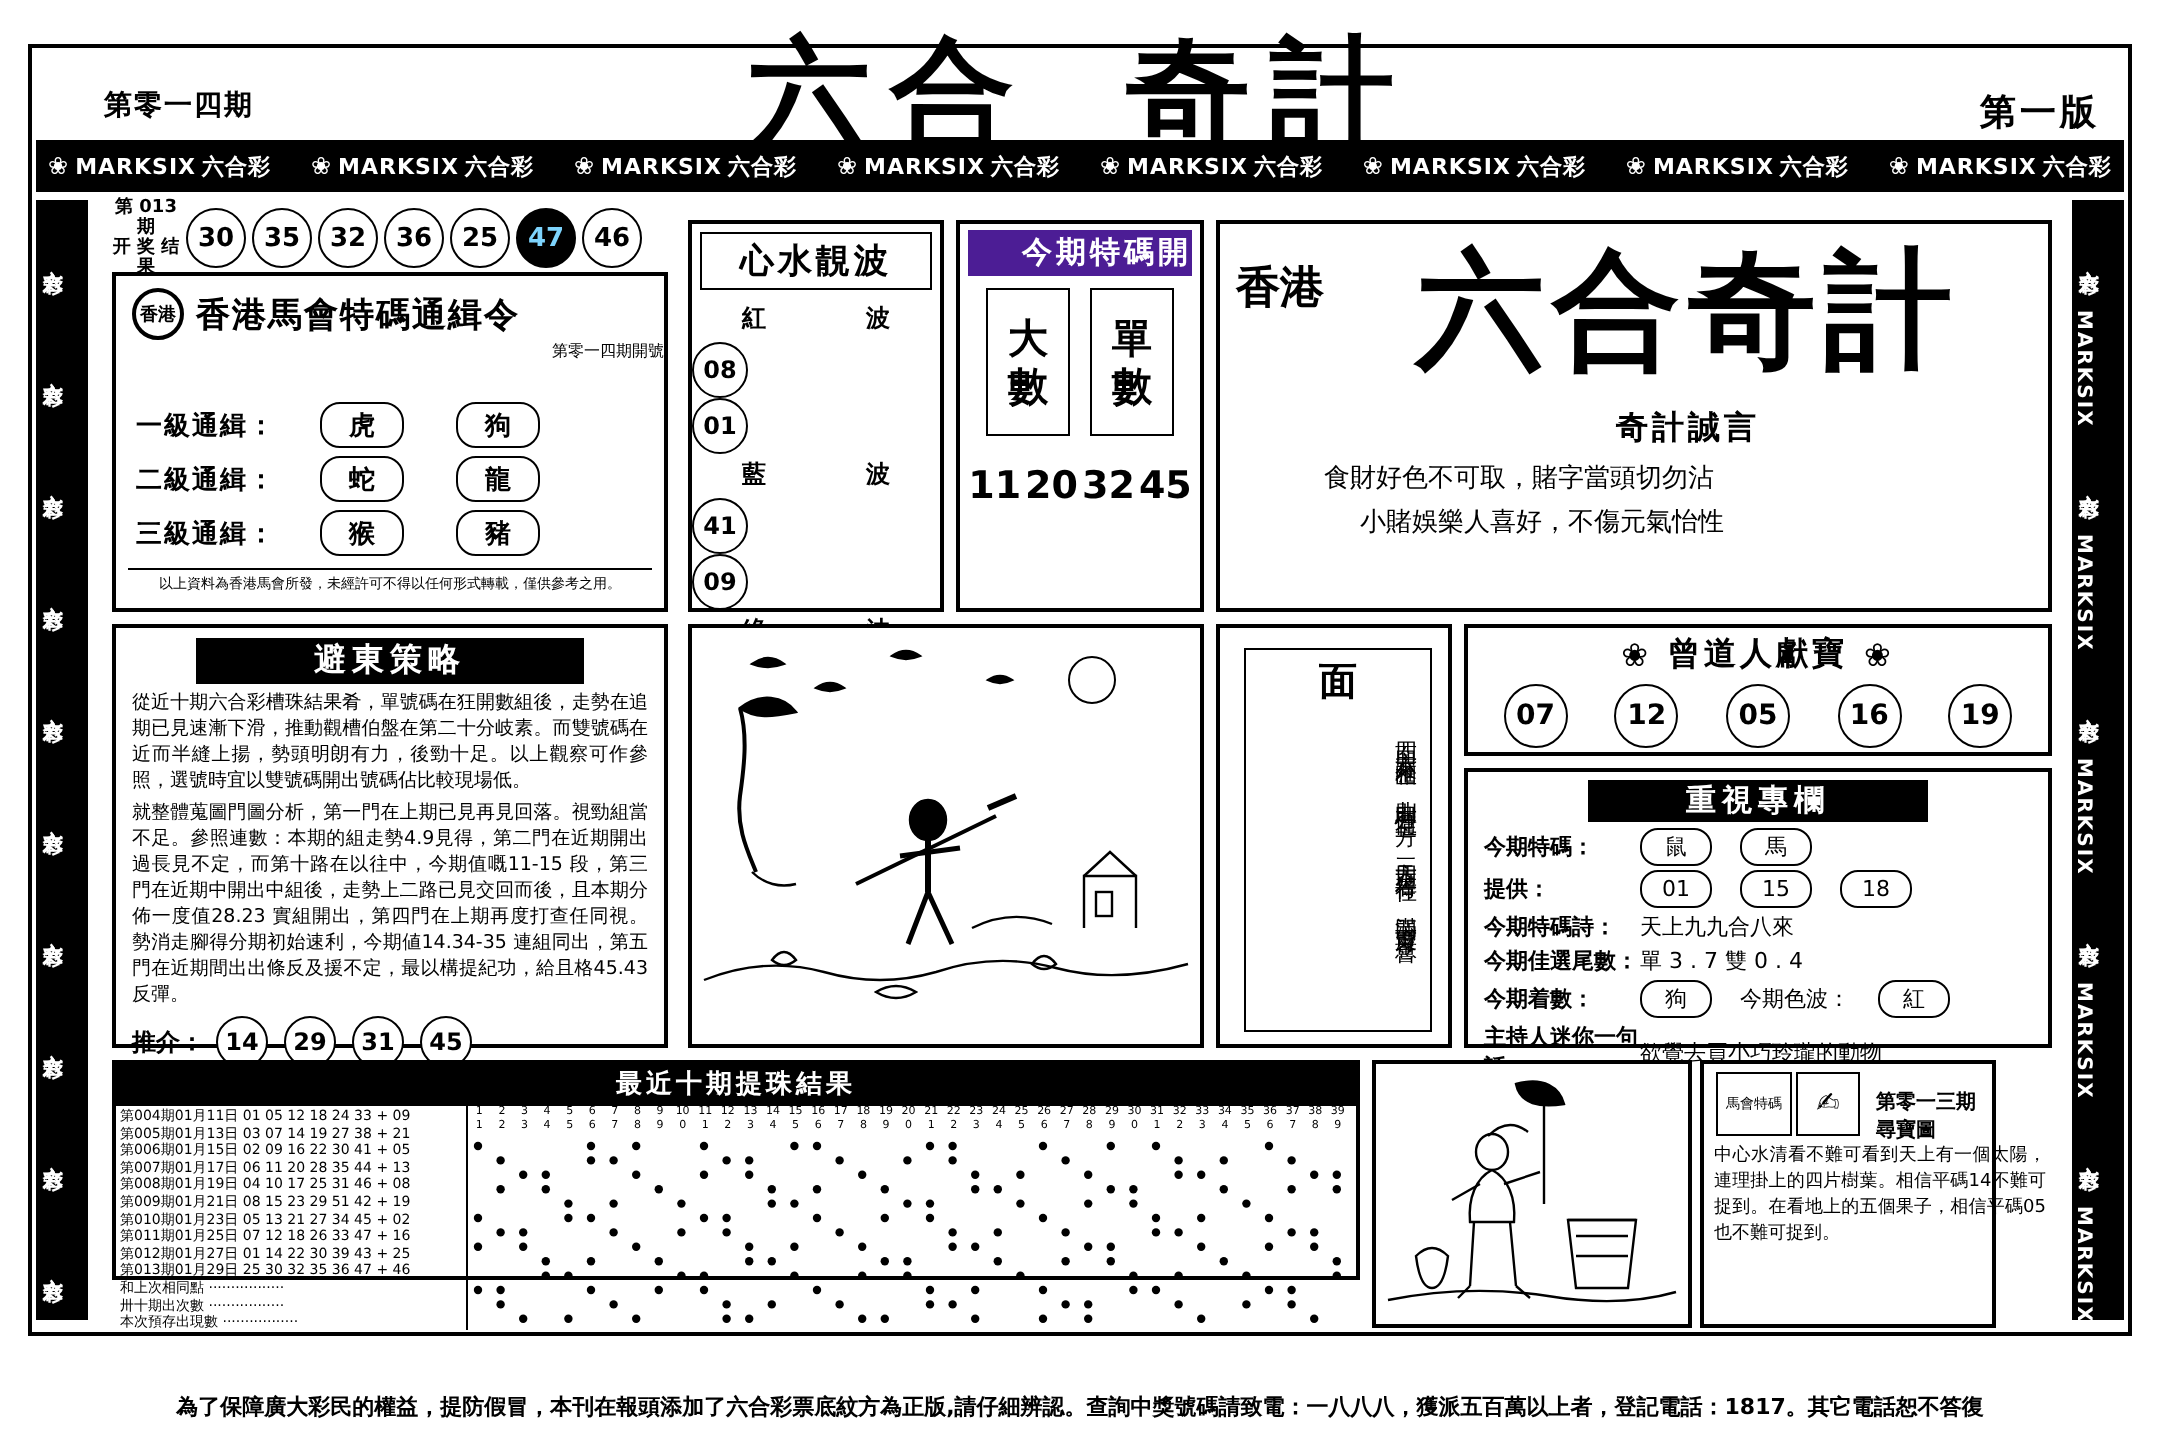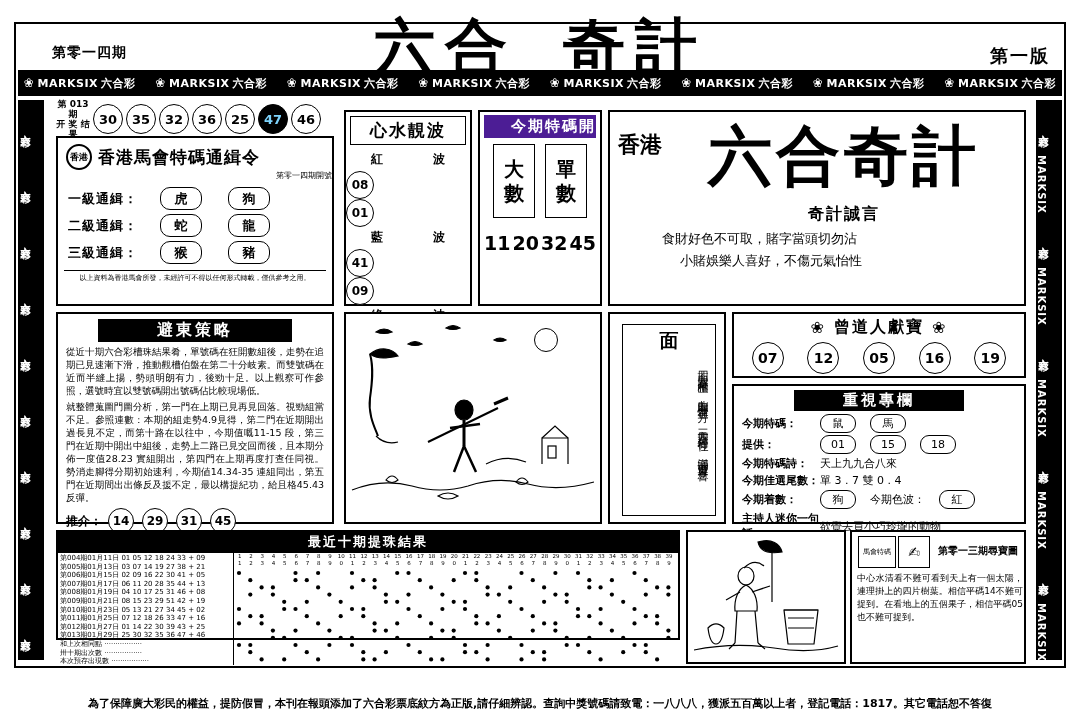--- a/index.html
+++ b/index.html
@@ -89,21 +89,21 @@
   .btable{left:56px;top:530px;width:624px;height:110px;}
   .btable .hb{text-align:center;font-size:13px;font-weight:bold;letter-spacing:2px;border-bottom:1px solid #000;padding:1px 0;background:#000;color:#fff;}
   .btable .body{display:flex;height:112px;}
   .btable .lft{width:176px;border-right:1px solid #000;padding:1px 2px;box-sizing:border-box;}
   .btable .lft .r{font-size:7px;line-height:8.6px;white-space:nowrap;}
   .btable .rgt{flex:1;position:relative;}
   .gridrow{display:flex;font-size:5.5px;line-height:7px;}
   .gridrow span{width:11.3px;text-align:center;}
   
   .rbpic{left:686px;top:530px;width:160px;height:134px;}
-  .rbtext{left:850px;top:530px;width:176px;height:134px;}
+  .rbtext{left:850px;top:530px;width:148px;height:134px;}
   .rbtext .stamp{position:absolute;left:6px;top:4px;width:36px;height:30px;border:1.5px solid #000;font-size:7px;display:flex;align-items:center;justify-content:center;}
   .rbtext .hand{position:absolute;left:46px;top:4px;width:30px;height:30px;border:1.5px solid #000;font-size:14px;display:flex;align-items:center;justify-content:center;}
   .rbtext .t1{position:absolute;left:86px;top:12px;font-size:10px;font-weight:bold;}
   .rbtext p{position:absolute;left:5px;top:40px;width:166px;margin:0;font-size:9px;line-height:13px;text-align:justify;}
   
   .footer{position:absolute;left:18px;bottom:6px;width:1044px;font-size:11px;line-height:15px;font-weight:bold;text-align:center;}
   .outer{position:absolute;left:14px;top:22px;width:1052px;height:646px;border:2px solid #000;box-sizing:border-box;pointer-events:none;}
 </style>
 </head>
 <body>
@@ -201,21 +201,21 @@
         <div class="ball b28">46</div>
       </div>
   </div>
 
   <div class="panel wanted">
     <div class="hd">
       <div class="seal">香港</div>
       <div class="hdt">香港馬會特碼通緝令</div>
     </div>
     <div class="sub">第零一四期開號</div>
-    <div id="wanted-rows" style="margin-top:4px;">
+    <div id="wanted-rows" style="margin-top:18px;">
         <div class="wrow">
           <span class="lab">一級通緝：</span>
           <span class="cap">虎</span>
           <span class="cap">狗</span>
         </div>
         <div class="wrow">
           <span class="lab">二級通緝：</span>
           <span class="cap">蛇</span>
           <span class="cap">龍</span>
         </div>

